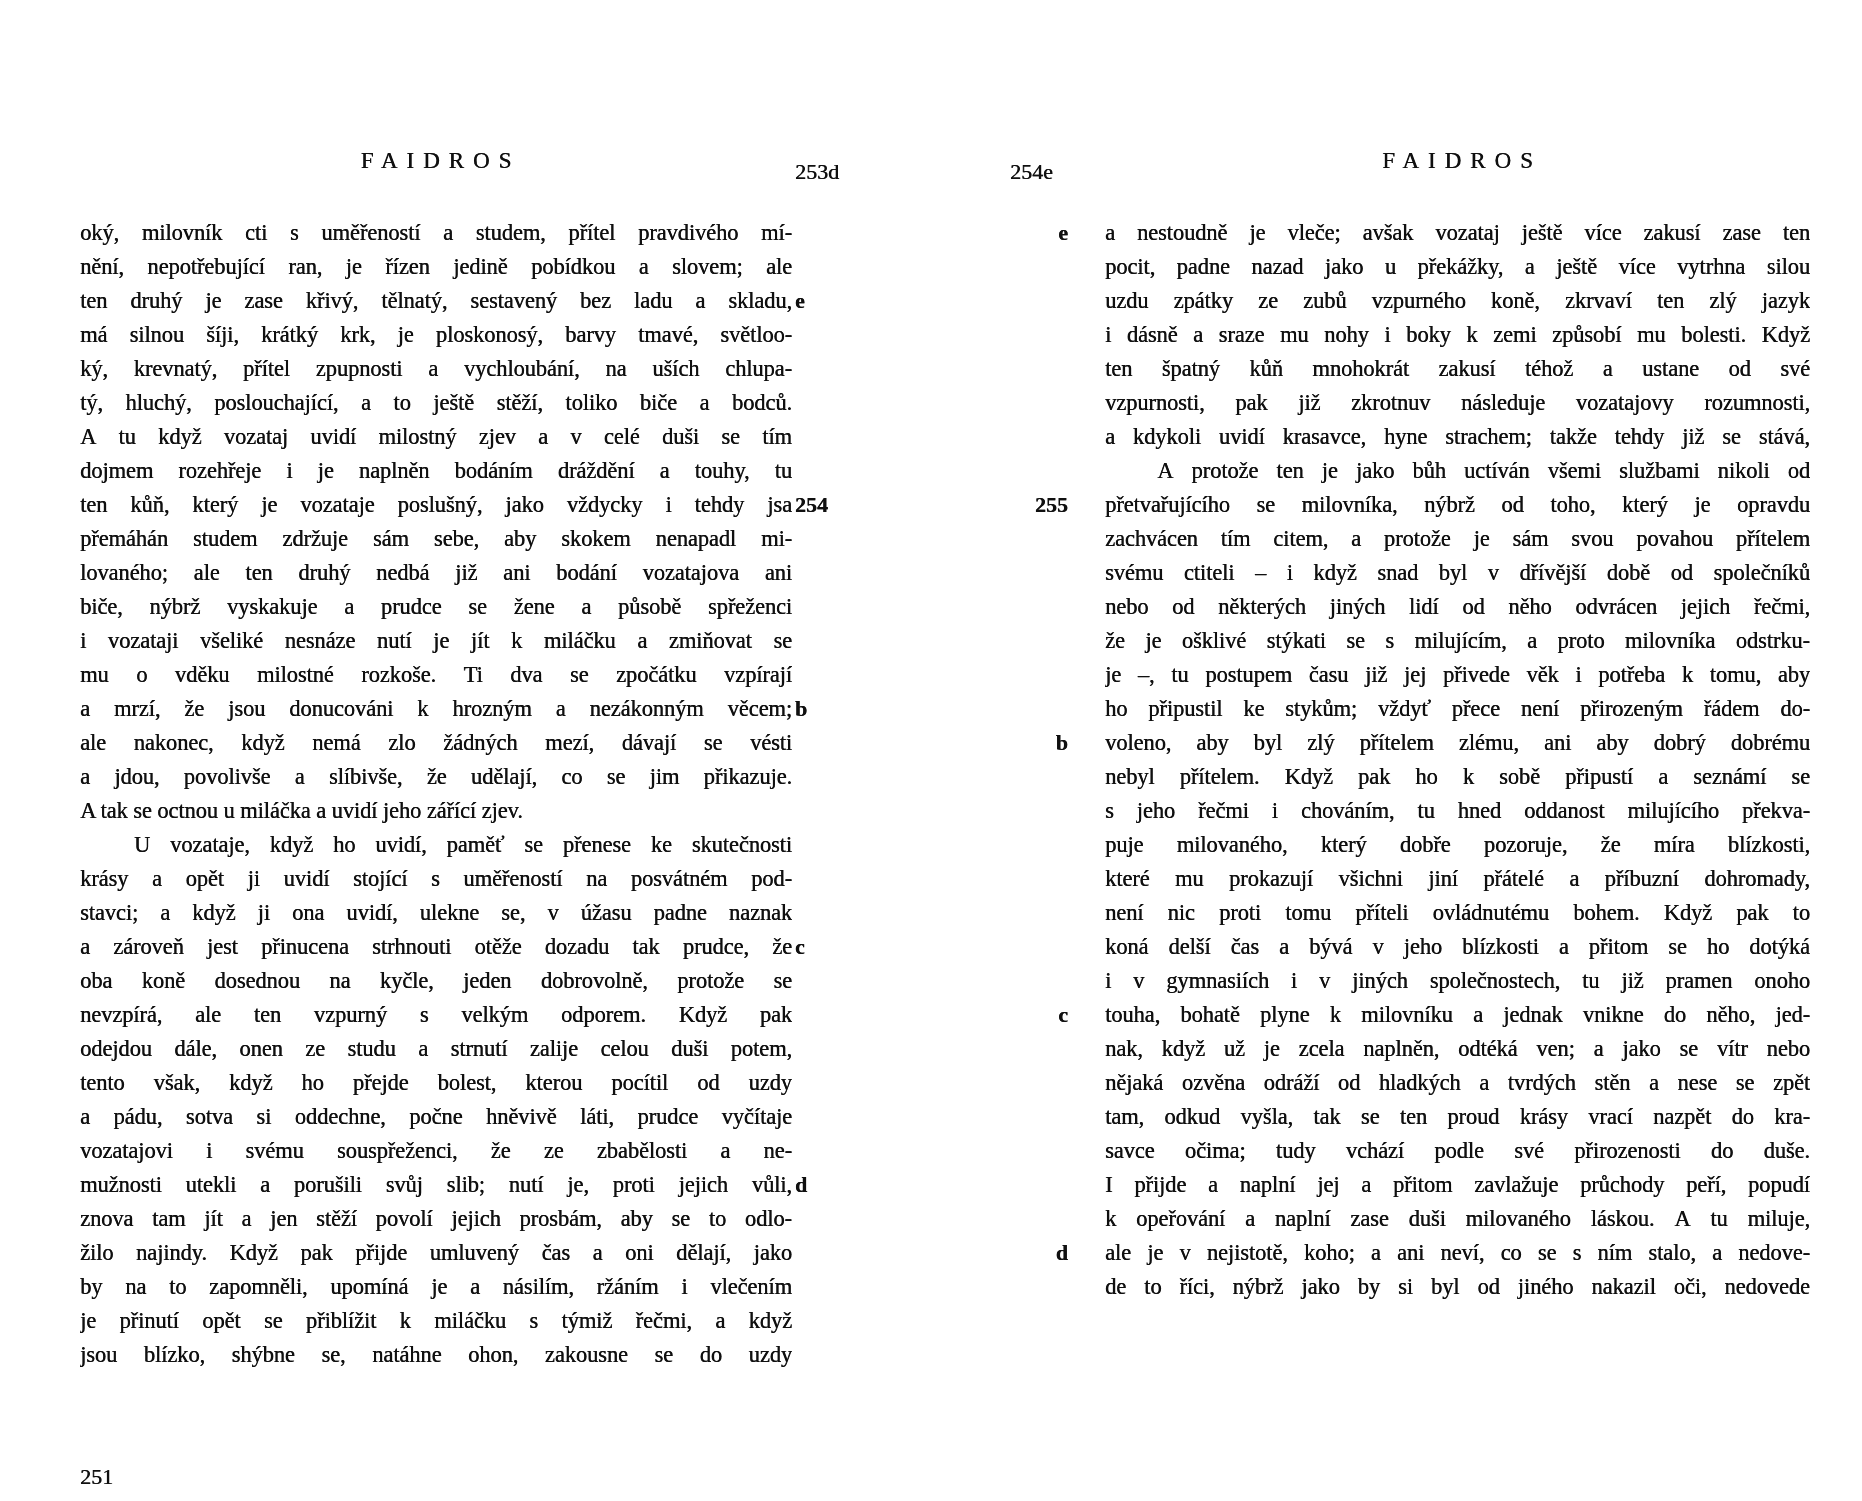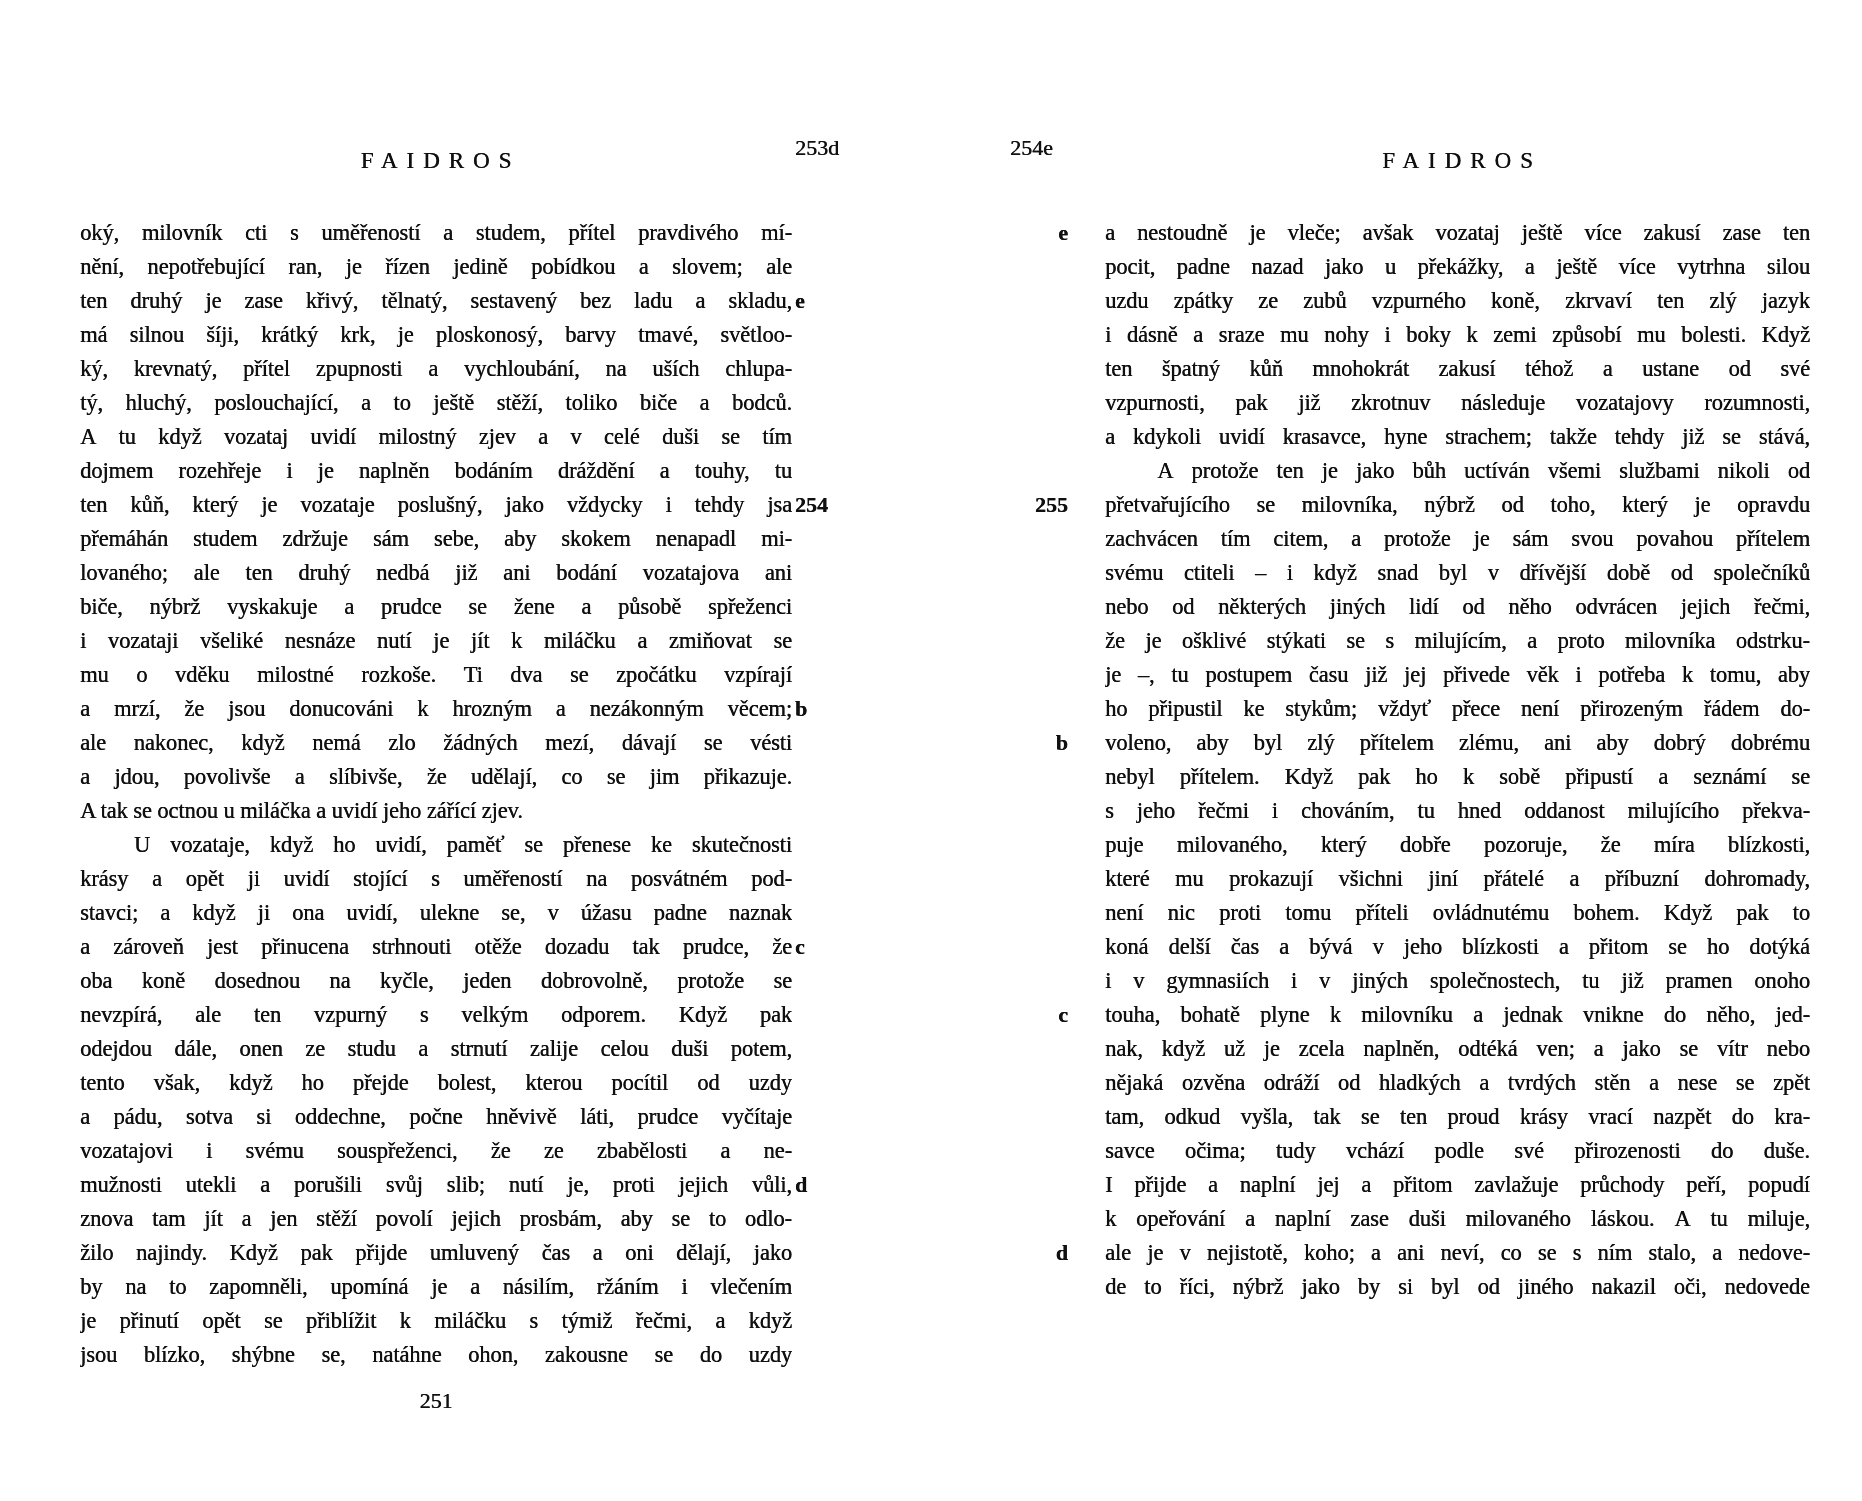--- a/index.html
+++ b/index.html
@@ -27,21 +27,21 @@
     text-indent: 9px;
     text-align: center;
     text-shadow: 0.4px 0 currentColor;
     white-space: nowrap;
   }
   .page-left  .header-title { left: 0;   width: 712px; }
   .page-right .header-title { left: 95px; width: 705px; }
 
   .header-marker {
     position: absolute;
-    top: 135px;
+    top: 159px;
     font-size: 22px;
     text-shadow: 0.4px 0 currentColor;
     white-space: nowrap;
   }
   .page-left  .header-marker { left: 715px; }
   .page-right .header-marker { left: 0; width: 58px; text-align: left; }
 
   .lines {
     position: absolute;
     top: 216px;
@@ -78,23 +78,23 @@
     width: 100%;
     height: 34px;
     line-height: 34px;
     font-size: 22px;
     font-weight: bold;
     text-shadow: 0.3px 0 currentColor;
   }
 
   .footer-number {
     position: absolute;
-    top: 1388px;
+    top: 1464px;
     font-size: 22px;
-    text-align: center;
+    text-align: left;
     text-shadow: 0.4px 0 currentColor;
   }
   .page-left  .footer-number { left: 0;    width: 712px; }
   .page-right .footer-number { left: 95px; width: 705px; }
 </style>
 </head>
 <body>
 
 <div class="page page-left">
   <div class="header-title">FAIDROS</div>

